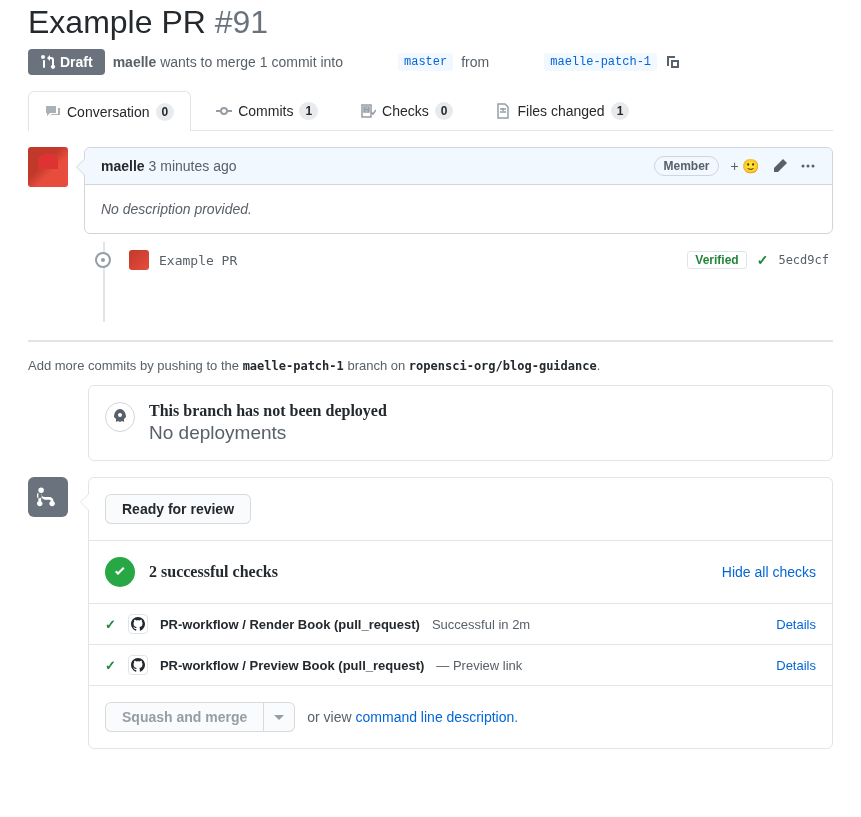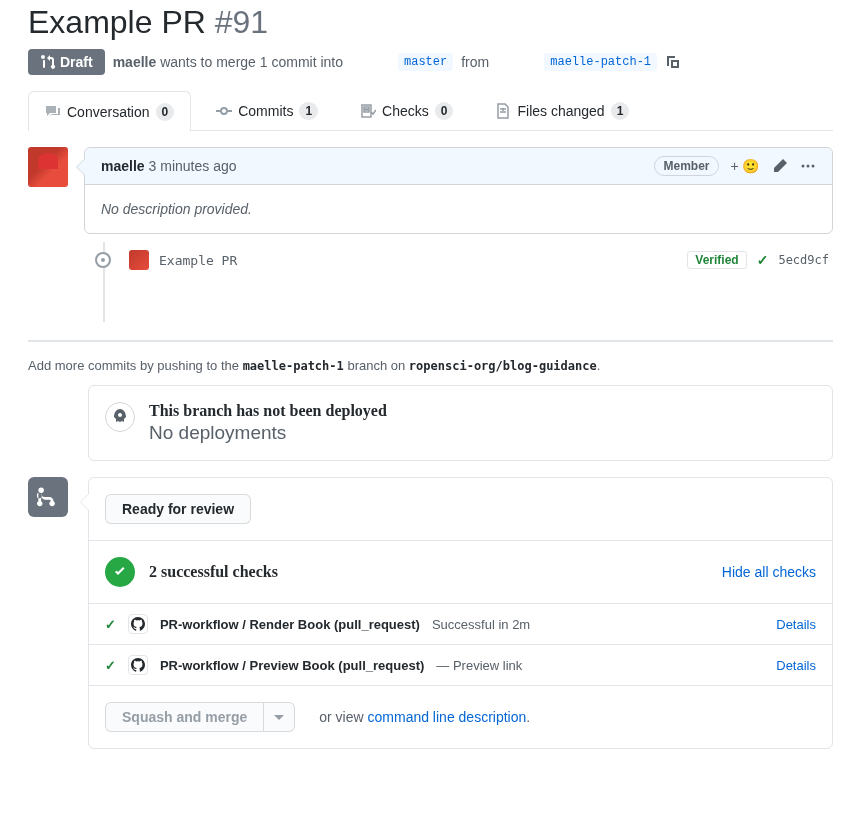--- a/index.html
+++ b/index.html
@@ -116,21 +116,21 @@
     display: flex; align-items: center; justify-content: center; color: #fff;
     position: absolute; left: 0;
   }
   .merge-section { position: relative; }
   .link { color: #0366d6; cursor: pointer; }
   .check-item { padding: 10px 16px; border-top: 1px solid #e1e4e8; display: flex; align-items: center; gap: 12px; font-size: 13px;}
   .check-item .gh-logo { width: 20px; height: 20px; border-radius: 4px; background: #fff; border:1px solid #e1e4e8; display:flex;align-items:center;justify-content:center;}
   .check-item .check-name { font-weight: 600; }
   .check-item .check-status { color: #586069; }
   .check-item .details { margin-left: auto; color: #0366d6; cursor:pointer;}
-  .footer-row { padding: 16px; display:flex; align-items:center; gap: 24px; border-top: 1px solid #e1e4e8;}
+  .footer-row { padding: 16px; display:flex; align-items:center; gap: 12px; border-top: 1px solid #e1e4e8;}
   svg { display: block; }
   .flex-between{display:flex;align-items:flex-start;justify-content:space-between;}
 </style>
 </head>
 <body>
 
 <h1 class="pr-title">
   <span>Example PR</span>
   <span class="num">#91</span>
 </h1>

